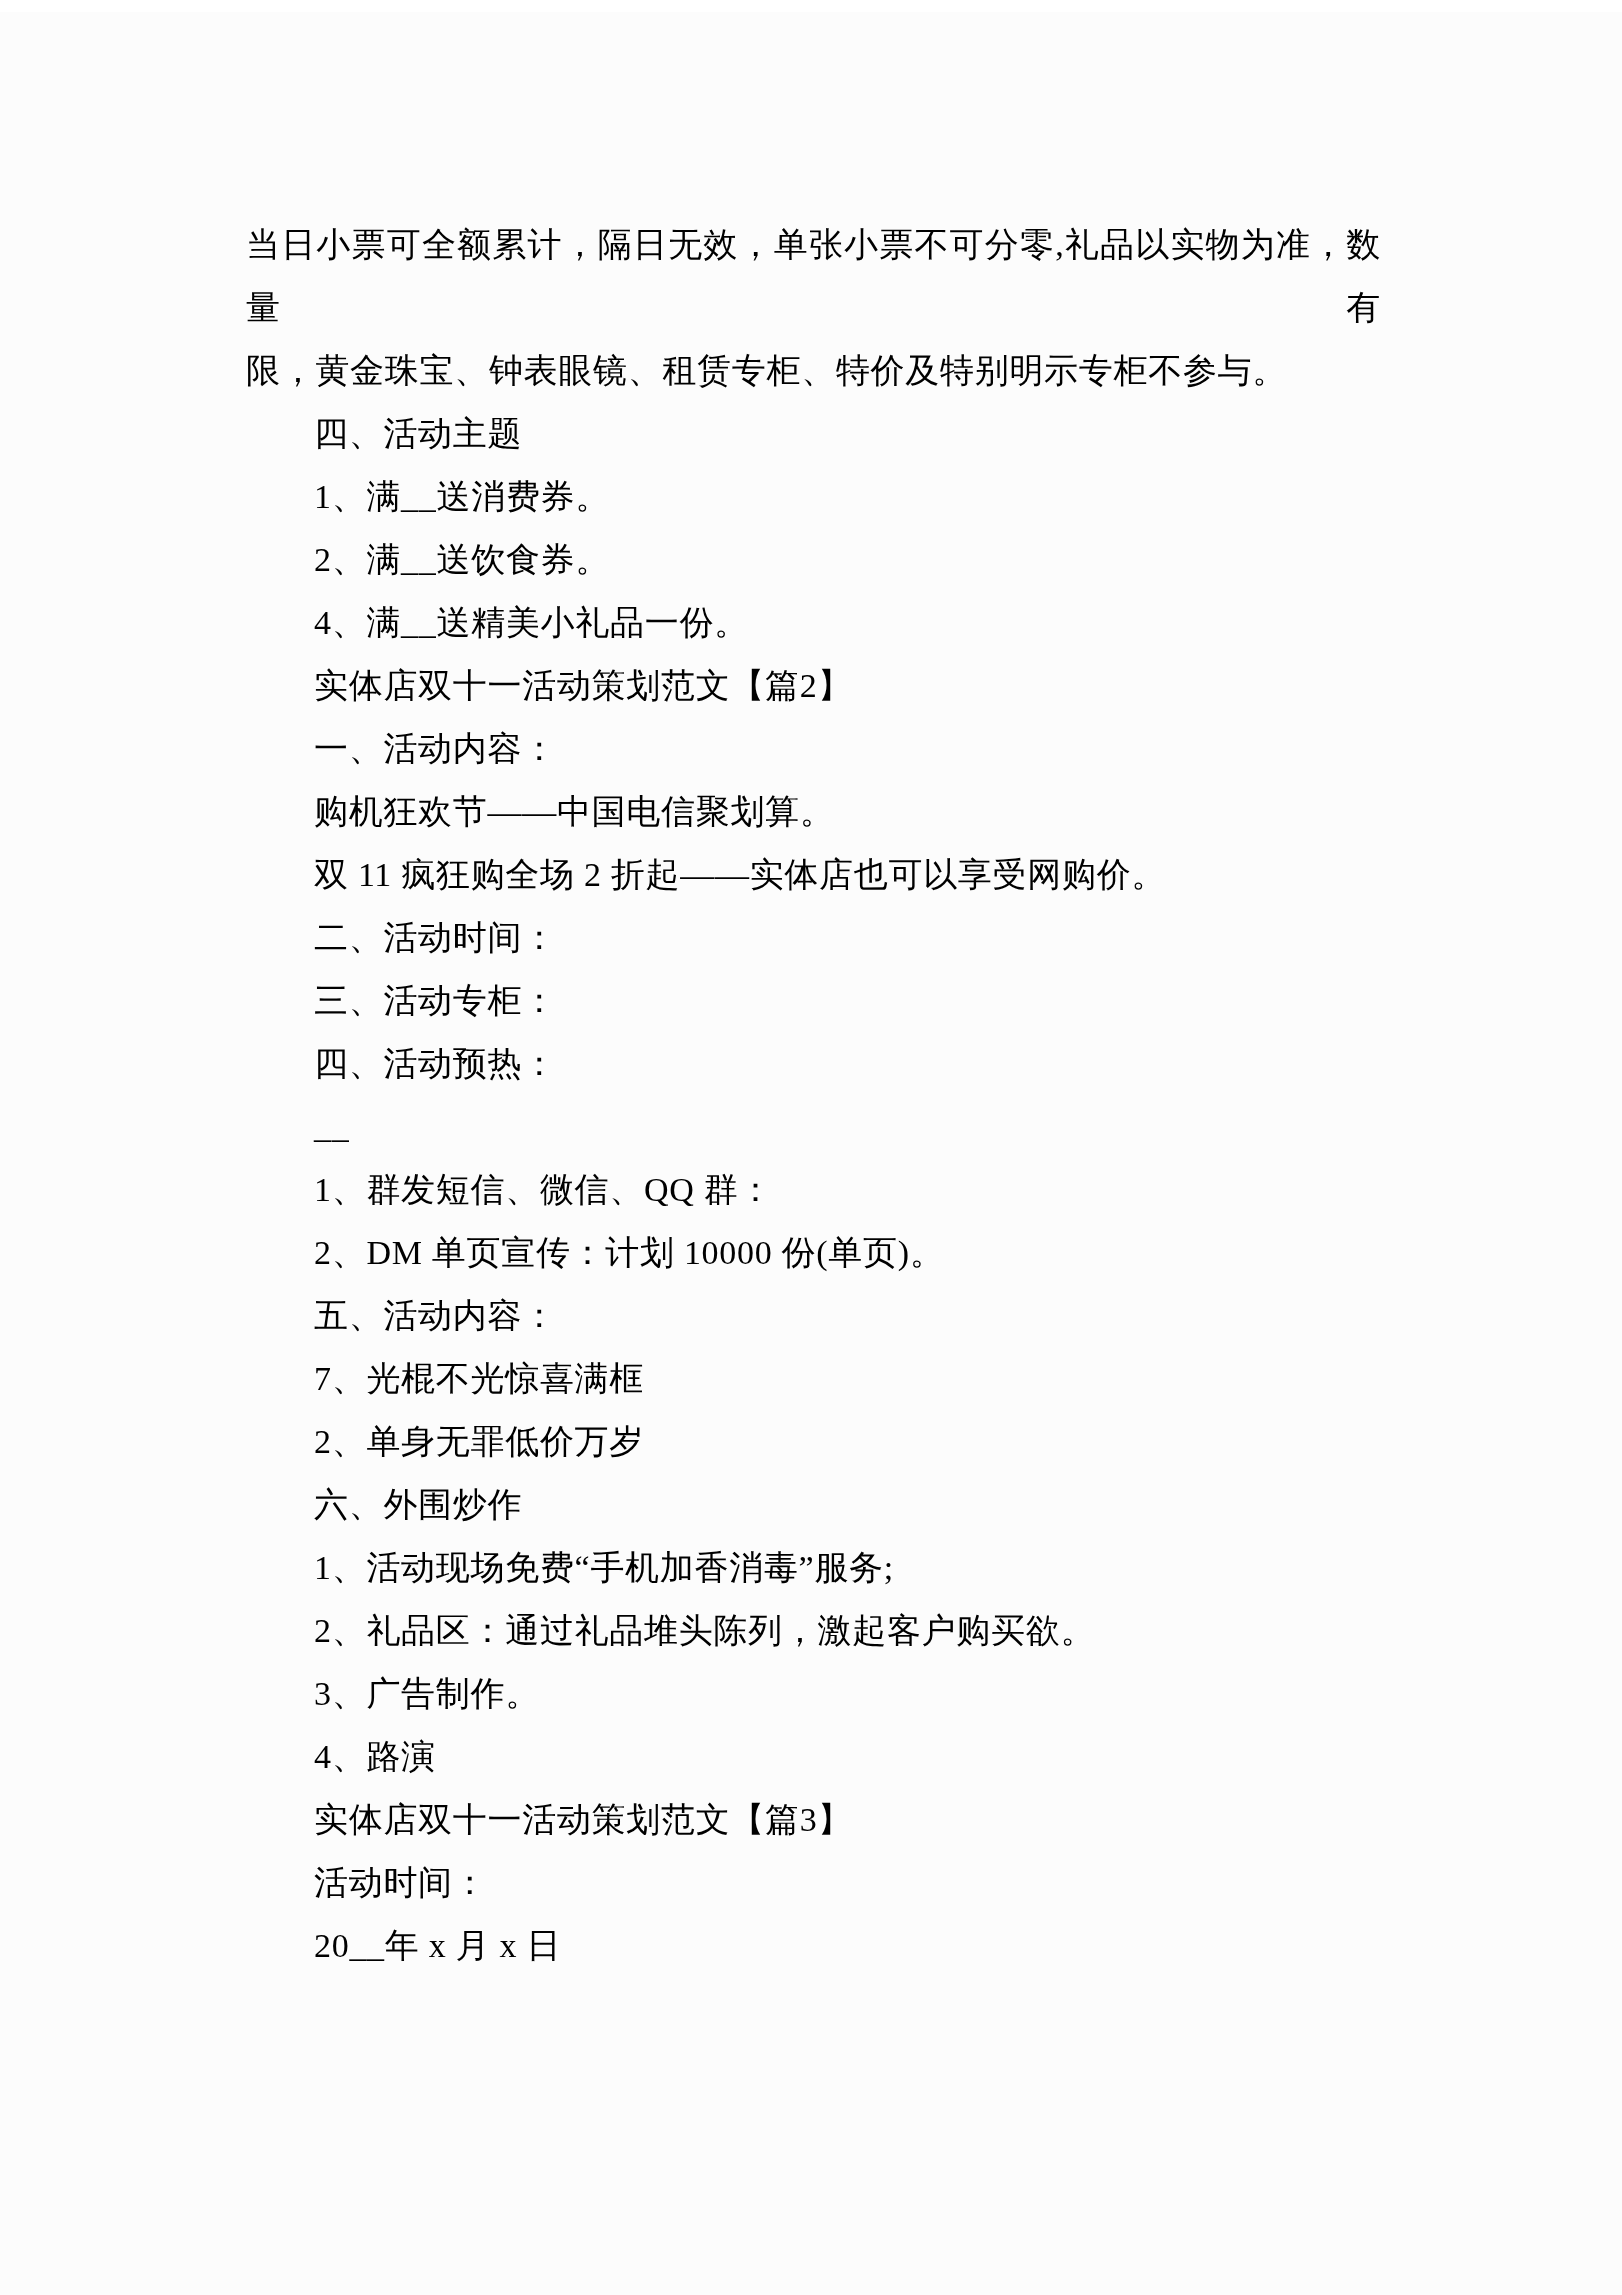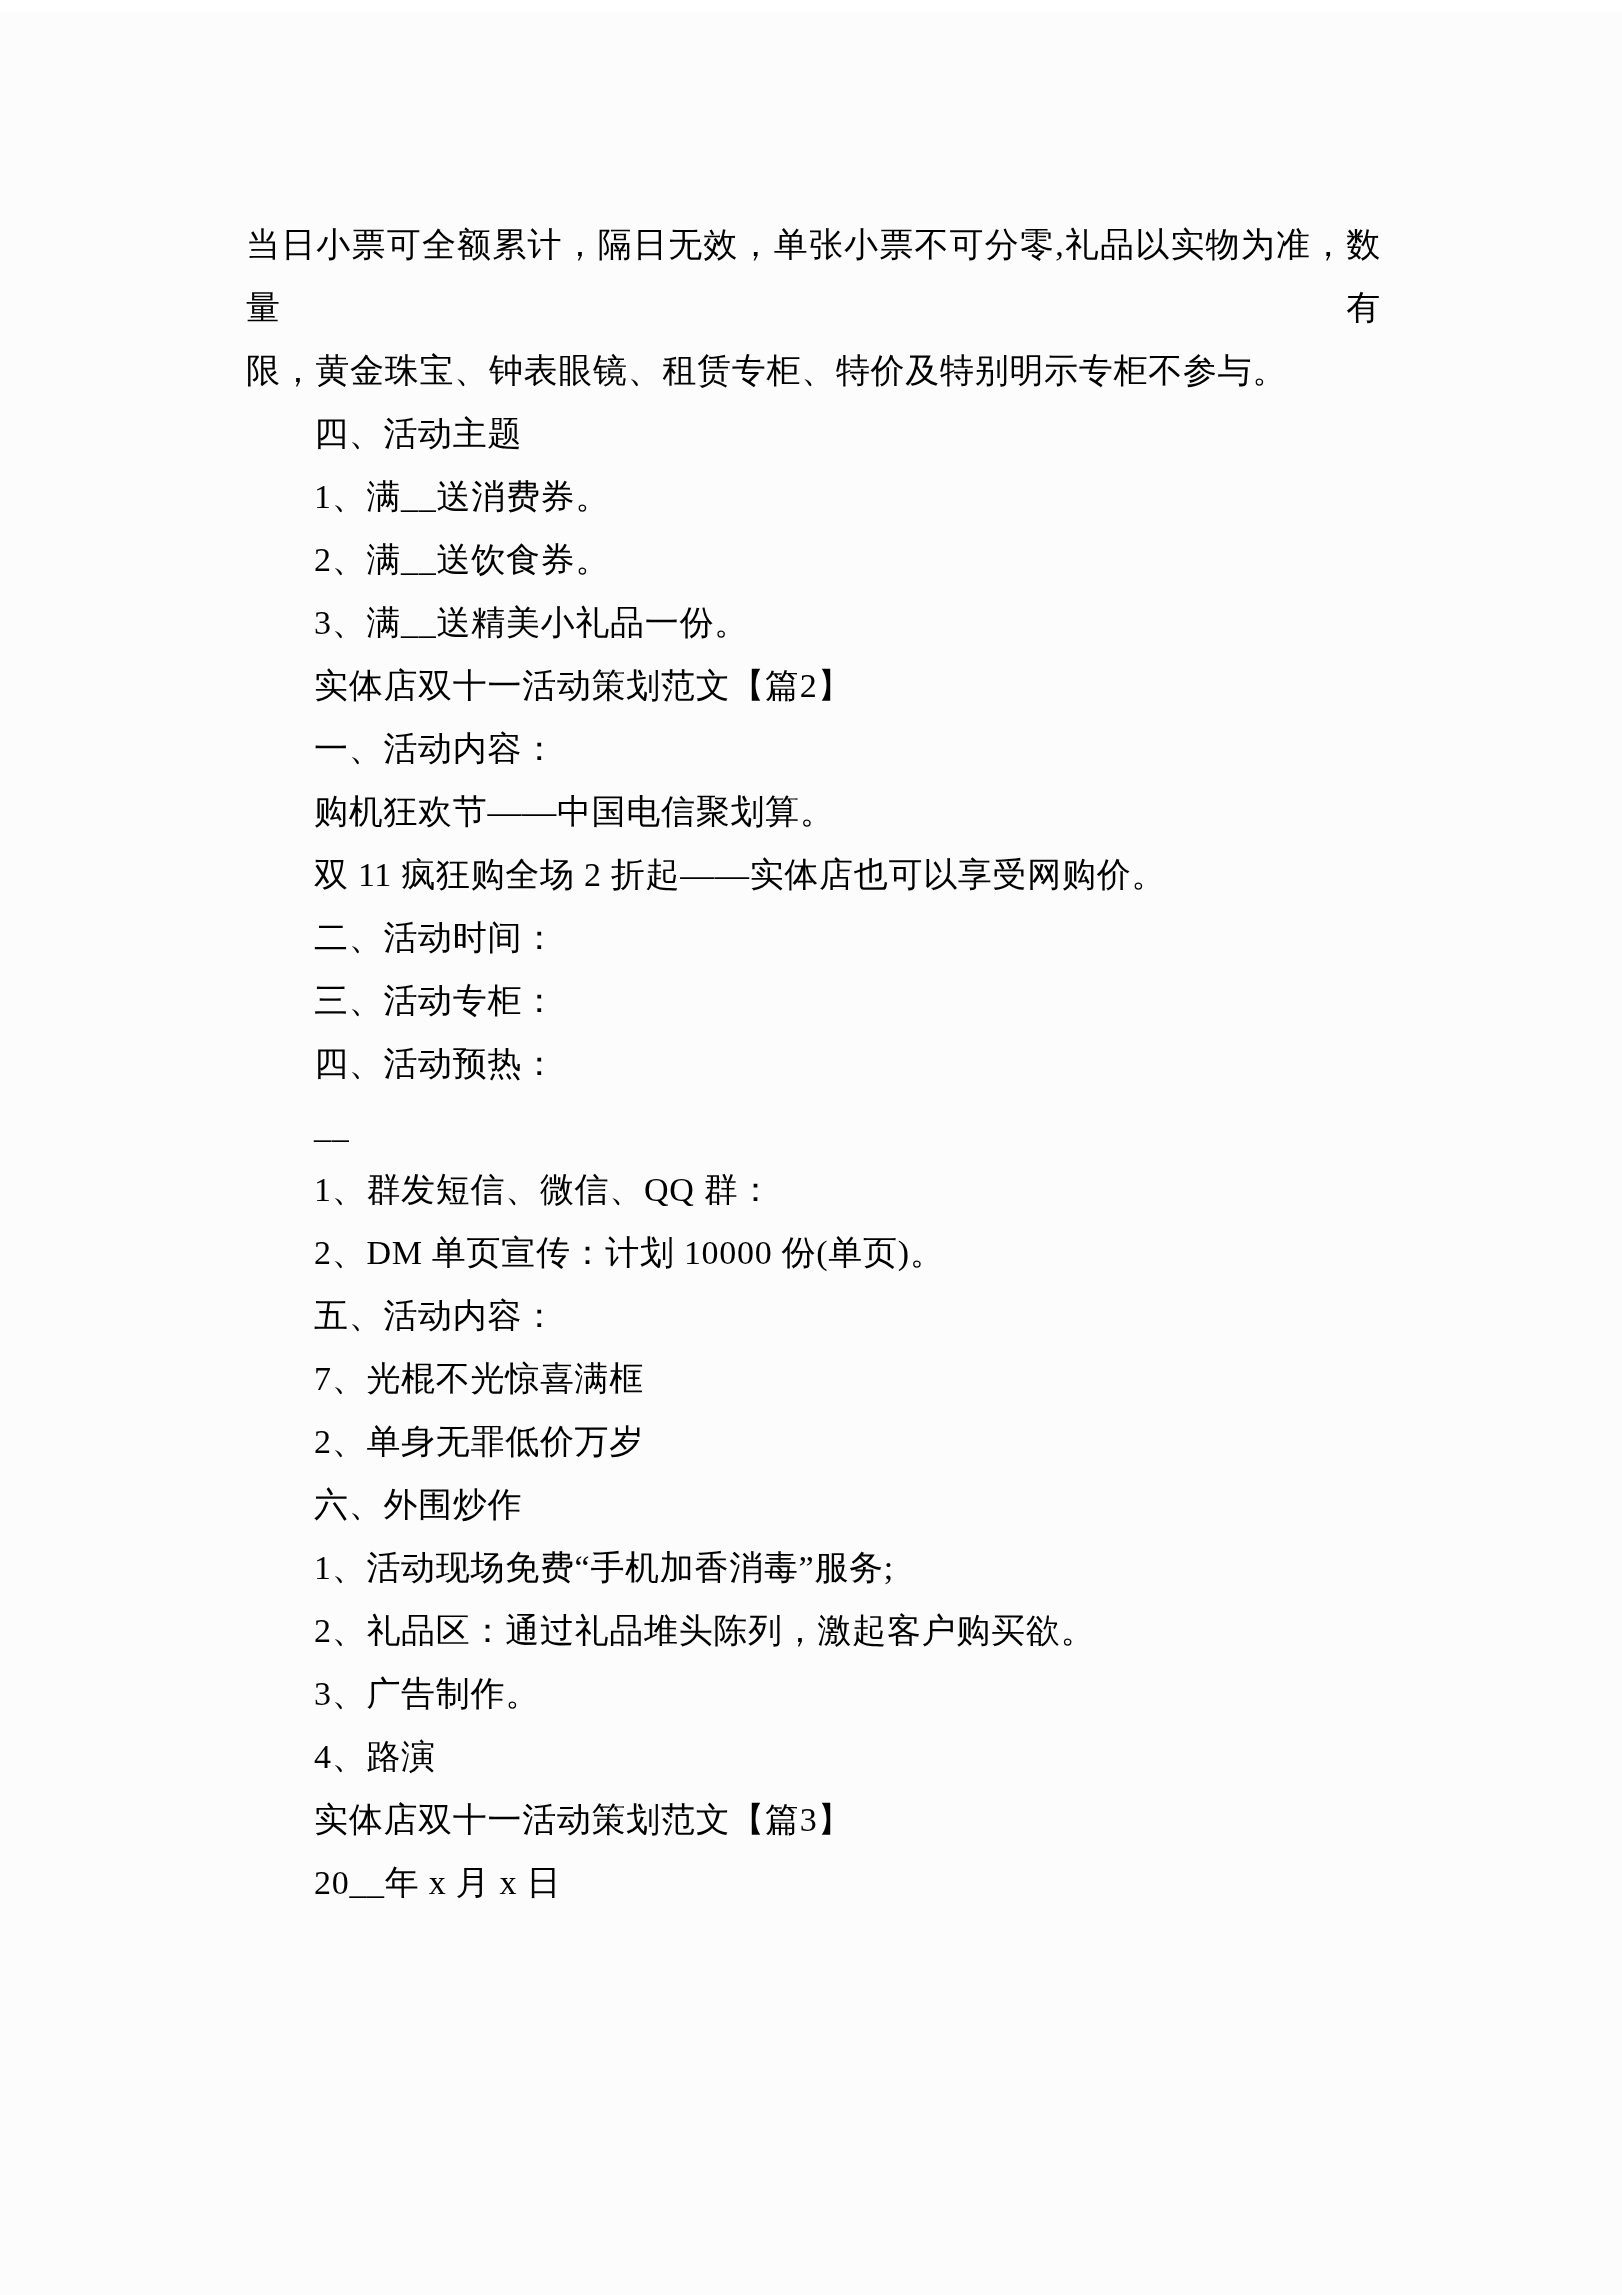--- a/index.html
+++ b/index.html
@@ -47,36 +47,37 @@
 <body>
 
 <div class="page" style="background: rgb(252, 252, 252); color: rgb(0, 0, 0);">
   <div class="content">
 
   <p class="line justified">当日小票可全额累计，隔日无效，单张小票不可分零,礼品以实物为准，数量有</p>
       <p class="line">限，黄金珠宝、钟表眼镜、租赁专柜、特价及特别明示专柜不参与。</p>
       <p class="line indent">四、活动主题</p>
       <p class="line indent">1、满__送消费券。</p>
       <p class="line indent">2、满__送饮食券。</p>
-      <p class="line indent">3、满__送精美小礼品一份。</p>
+      <p class="line indent">4、满__送精美小礼品一份。</p>
       <p class="line indent">实体店双十一活动策划范文【篇2】</p>
       <p class="line indent">一、活动内容：</p>
       <p class="line indent">购机狂欢节——中国电信聚划算。</p>
       <p class="line indent">双 11 疯狂购全场 2 折起——实体店也可以享受网购价。</p>
       <p class="line indent">二、活动时间：</p>
       <p class="line indent">三、活动专柜：</p>
       <p class="line indent">四、活动预热：</p>
       <p class="line indent">__</p>
       <p class="line indent">1、群发短信、微信、QQ 群：</p>
       <p class="line indent">2、DM 单页宣传：计划 10000 份(单页)。</p>
       <p class="line indent">五、活动内容：</p>
       <p class="line indent">7、光棍不光惊喜满框</p>
       <p class="line indent">2、单身无罪低价万岁</p>
       <p class="line indent">六、外围炒作</p>
       <p class="line indent">1、活动现场免费“手机加香消毒”服务;</p>
       <p class="line indent">2、礼品区：通过礼品堆头陈列，激起客户购买欲。</p>
       <p class="line indent">3、广告制作。</p>
       <p class="line indent">4、路演</p>
       <p class="line indent">实体店双十一活动策划范文【篇3】</p>
+      <p class="line indent">活动时间：</p>
       <p class="line indent">20__年 x 月 x 日</p>
     </div>
 </div>
 
 
 </body></html>

